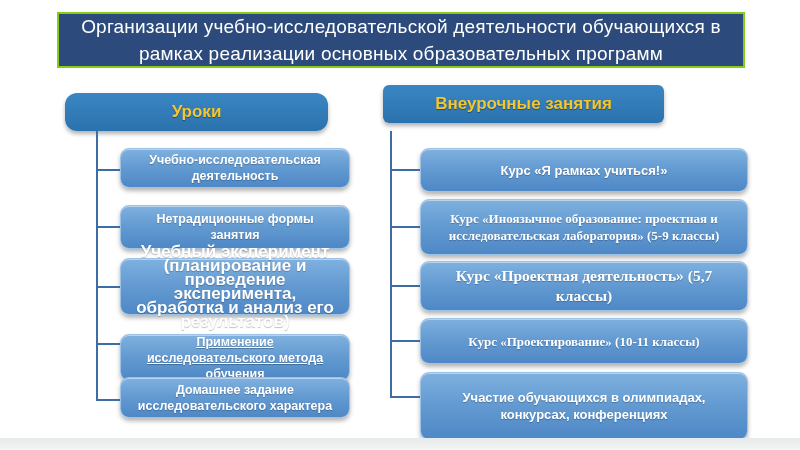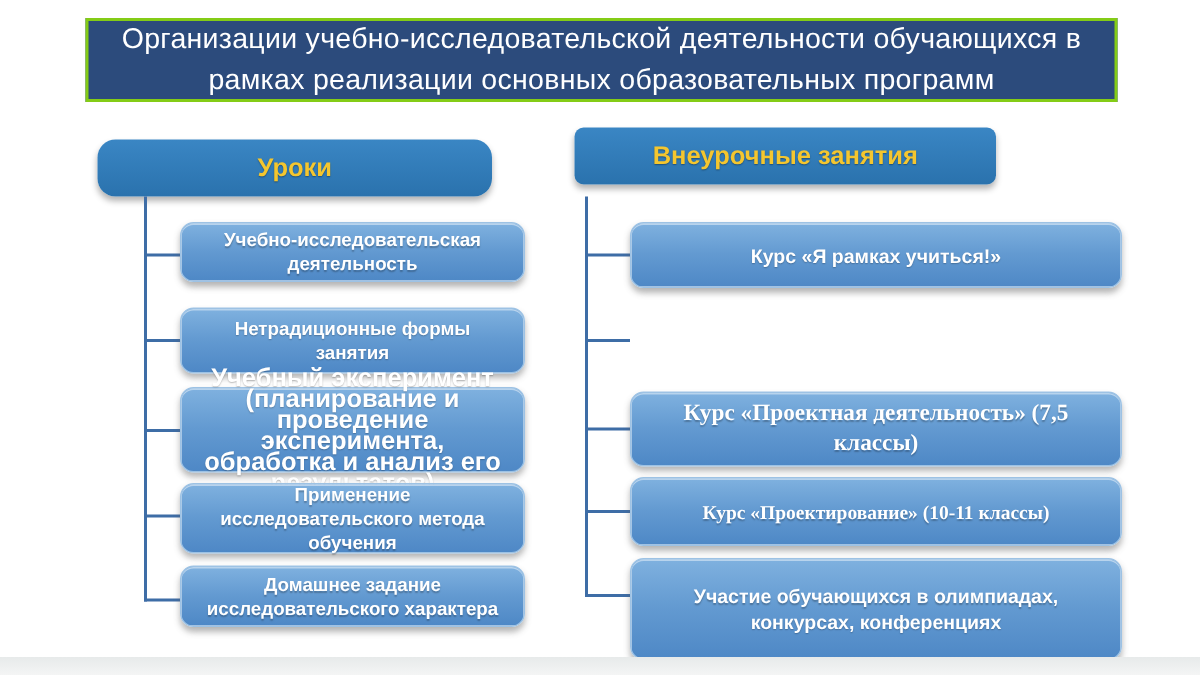--- a/index.html
+++ b/index.html
@@ -42,21 +42,21 @@
   .fs11{font-size:17px;line-height:14px;}
   .fs12{font-size:12.5px;line-height:16px;}
   .fs13{font-size:13px;line-height:17px;}
   .fs14{font-size:13px;line-height:19px;}
   .fs15{font-size:15.5px;line-height:20px;}
   
   .l-box{left:120px;width:230px;}
   .l1{top:148px;height:40px;}
   .l2{top:205px;height:44px;}
   .l3{top:258px;height:57px;}
-  .l4{top:322px;height:47px;}
+  .l4{top:334px;height:47px;text-decoration:underline;}
   .l5{top:377px;height:41px;}
   
   .r-box{left:420px;width:328px;}
   .r1{top:148px;height:44px;}
   .r2{top:199px;height:56px;}
   .r3{top:261px;height:50px;}
   .r4{top:318px;height:46px;}
   .r5{top:372px;height:68px;}
   .footer-bar{
     position:absolute;left:0;top:438px;width:800px;height:12px;
@@ -87,18 +87,19 @@
   <div class="hline" style="left:390px;top:340px;width:30px;"></div>
   <div class="hline" style="left:390px;top:396px;width:30px;"></div>
 
   <div class="node l-box l1 sans fs12">Учебно-исследовательская деятельность</div>
   <div class="node l-box l2 sans fs12">Нетрадиционные  формы занятия</div>
   <div class="node l-box l3 sans fs11">Учебный  эксперимент (планирование и проведение эксперимента, обработка и анализ его результатов)</div>
   <div class="node l-box l4 sans fs12">Применение исследовательского метода обучения</div>
   <div class="node l-box l5 sans fs12">Домашнее  задание исследовательского характера</div>
 
   <div class="node r-box r1 sans fs13">Курс «Я рамках учиться!»</div>
-  <div class="node r-box r3 serif fs15">Курс «Проектная деятельность» (7,5 классы)</div>
+  <div class="node r-box r2 serif fs13">Курс «Иноязычное образование: проектная и исследовательская лаборатория» (5-9 классы)</div>
+  <div class="node r-box r3 serif fs15">Курс «Проектная деятельность» (5,7 классы)</div>
   <div class="node r-box r4 serif fs14">Курс «Проектирование» (10-11 классы)</div>
   <div class="node r-box r5 sans fs13">Участие  обучающихся в олимпиадах, конкурсах, конференциях</div>
 
   <div class="footer-bar"></div>
 </div>
 
 </body></html>

